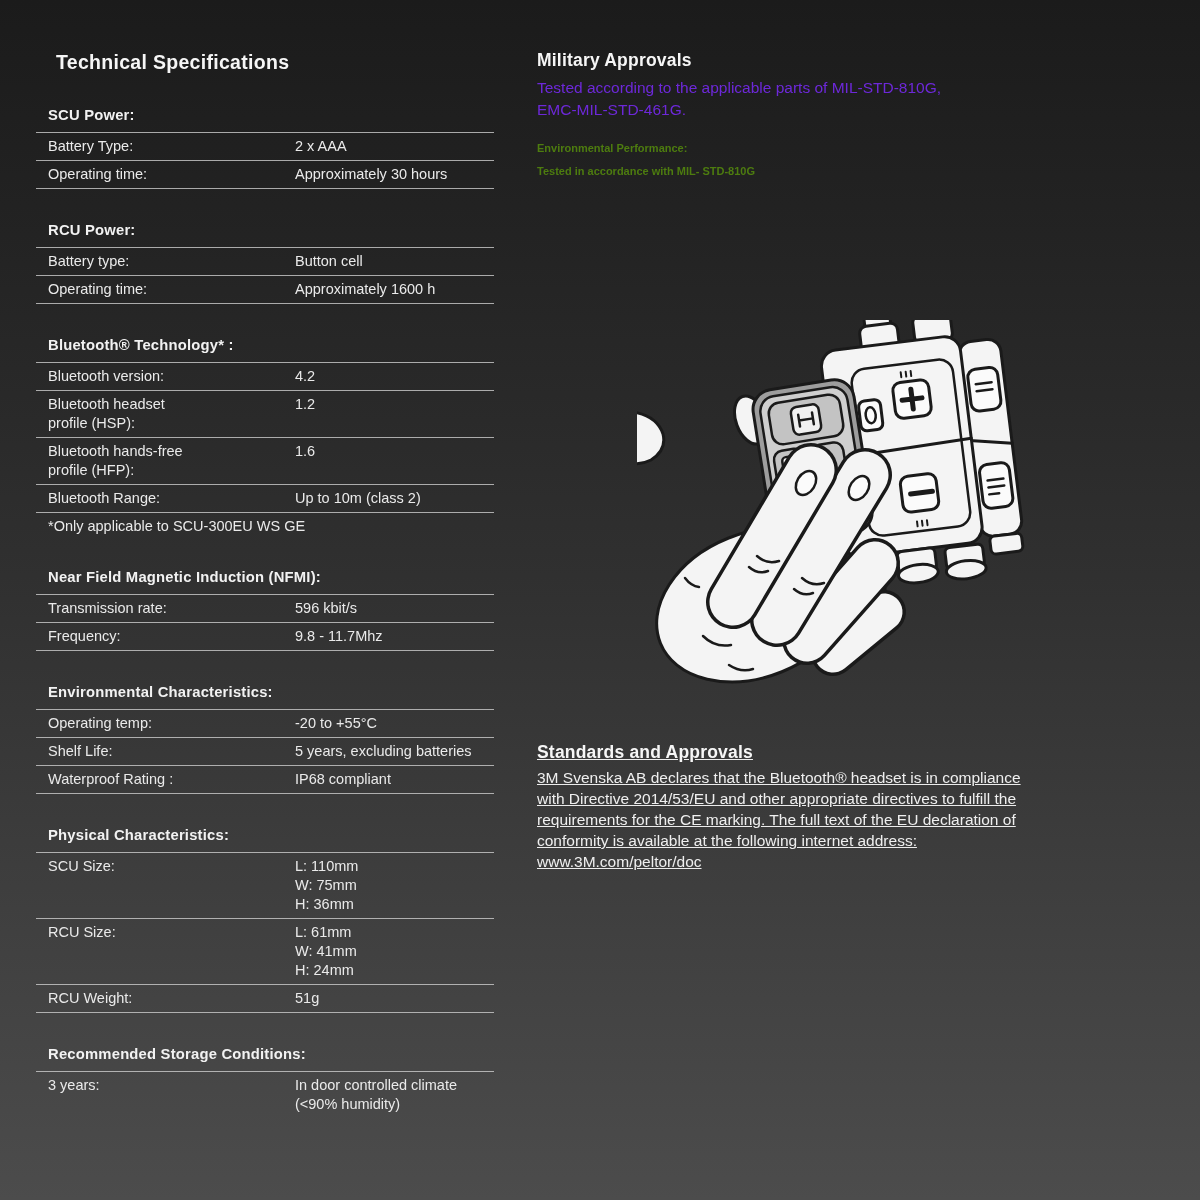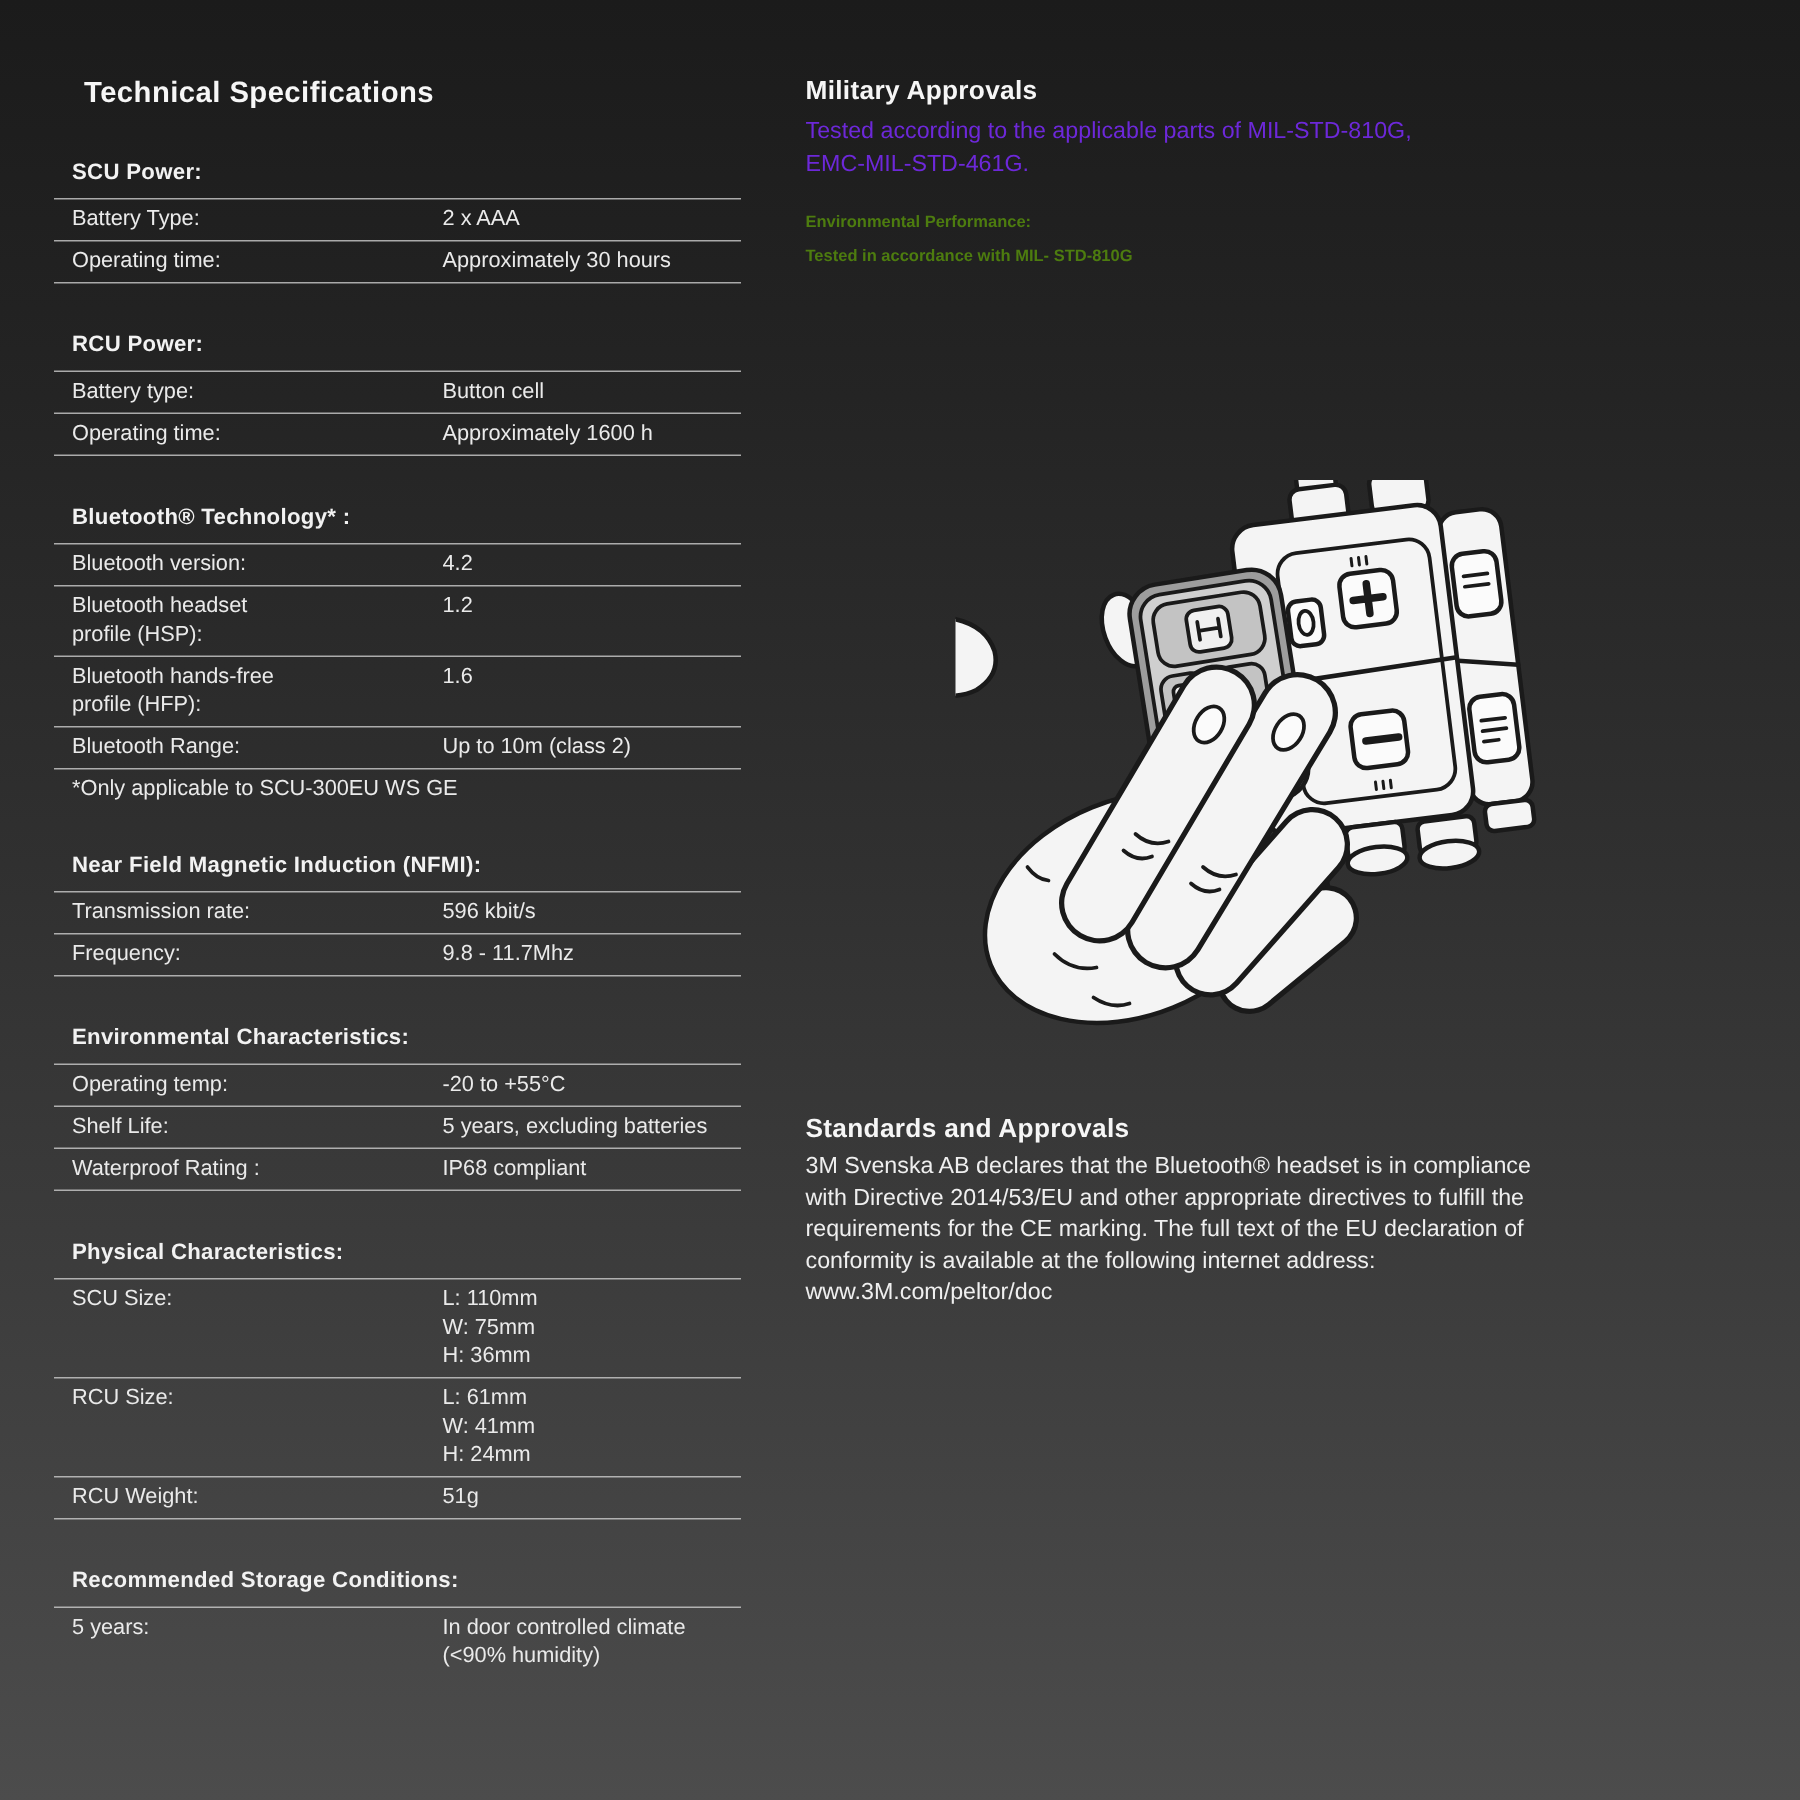--- a/index.html
+++ b/index.html
@@ -17,21 +17,21 @@
   .row{display:flex;padding:4px 0;border-bottom:1px solid rgba(205,205,205,.8);line-height:19px;font-size:14.5px;color:#eaeaea;}
   .row .lbl{width:218px;padding-left:12px;box-sizing:border-box;white-space:pre-line;}
   .row .val{flex:1;white-space:pre-line;margin-left:41px;}
   .row.last{border-bottom:none;}
   .footnote{padding:4px 0 0 12px;font-size:14.5px;line-height:19px;color:#eaeaea;}
   .right-col{position:absolute;left:537px;top:48px;width:600px;}
   .r-title{font-size:17.5px;font-weight:700;margin:0;line-height:24px;color:#f6f6f6;letter-spacing:.2px;}
   .mil-body{margin-top:5px;font-size:15.5px;line-height:21.5px;white-space:pre-line;color:#6d28d9;}
   .env{margin-top:17px;font-size:11px;font-weight:700;line-height:23px;color:#4d7c0f;}
   .illustration{position:absolute;left:100px;top:272px;width:404px;height:372px;}
-  .standards{position:absolute;left:0;top:692px;width:580px;}
+  .standards{position:absolute;left:0;top:692px;width:580px;text-decoration:underline;}
   .standards p{margin:3px 0 0;font-size:15.5px;line-height:21px;white-space:pre-line;color:#efefef;}
 </style>
 </head>
 <body>
 
 <div class="left-col">
   <div class="spec-title">Technical Specifications</div>
 
   <div class="section">
     <div class="sec-head">SCU Power:</div>
@@ -124,21 +124,21 @@
     </div>
     <div class="row">
       <span class="lbl">RCU Weight:</span>
       <span class="val">51g</span>
     </div>
   </div>
 
   <div class="section">
     <div class="sec-head">Recommended Storage Conditions:</div>
     <div class="row last">
-      <span class="lbl">5 years:</span>
+      <span class="lbl">3 years:</span>
       <span class="val">In door controlled climate
 (&lt;90% humidity)</span>
     </div>
   </div>
 </div>
 
 <div class="right-col">
   <h2 class="r-title">Military Approvals</h2>
   <div class="mil-body">Tested according to the applicable parts of MIL-STD-810G,
 EMC-MIL-STD-461G.</div>

